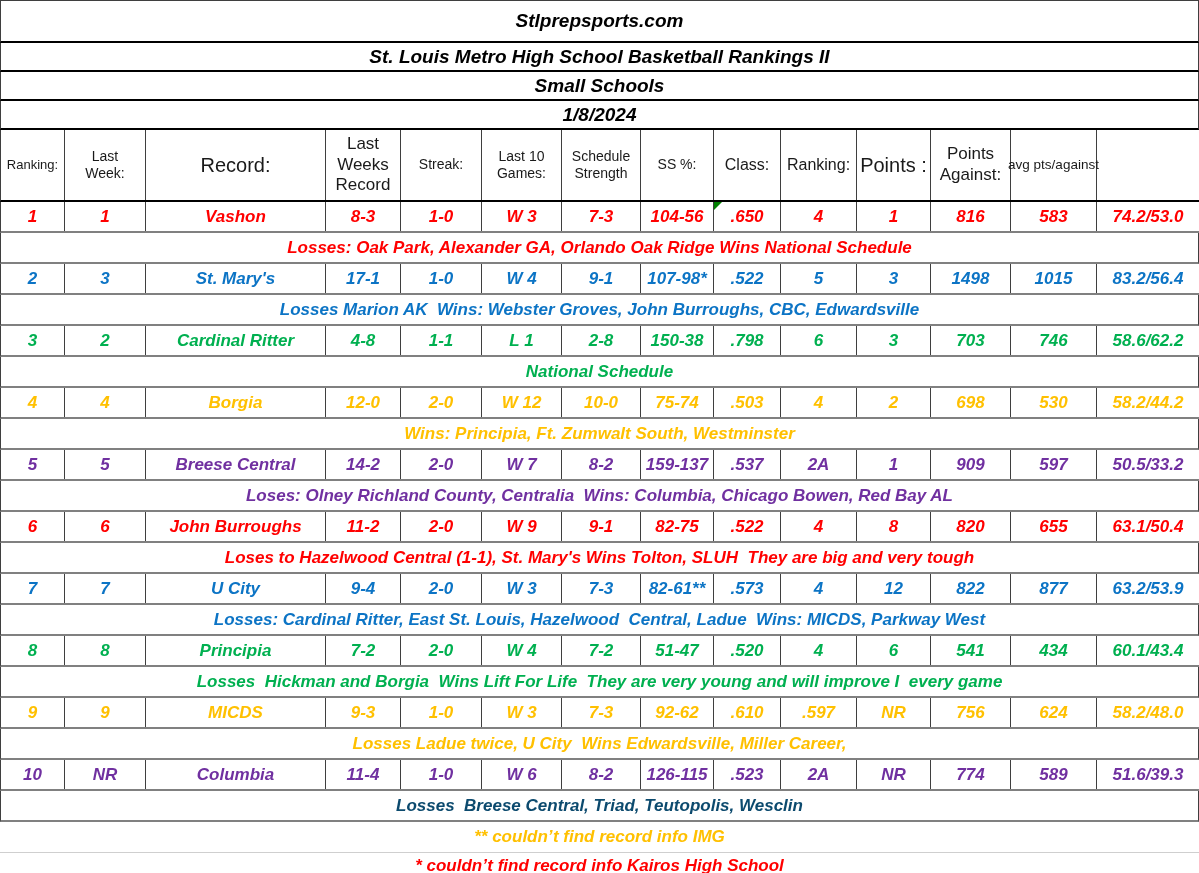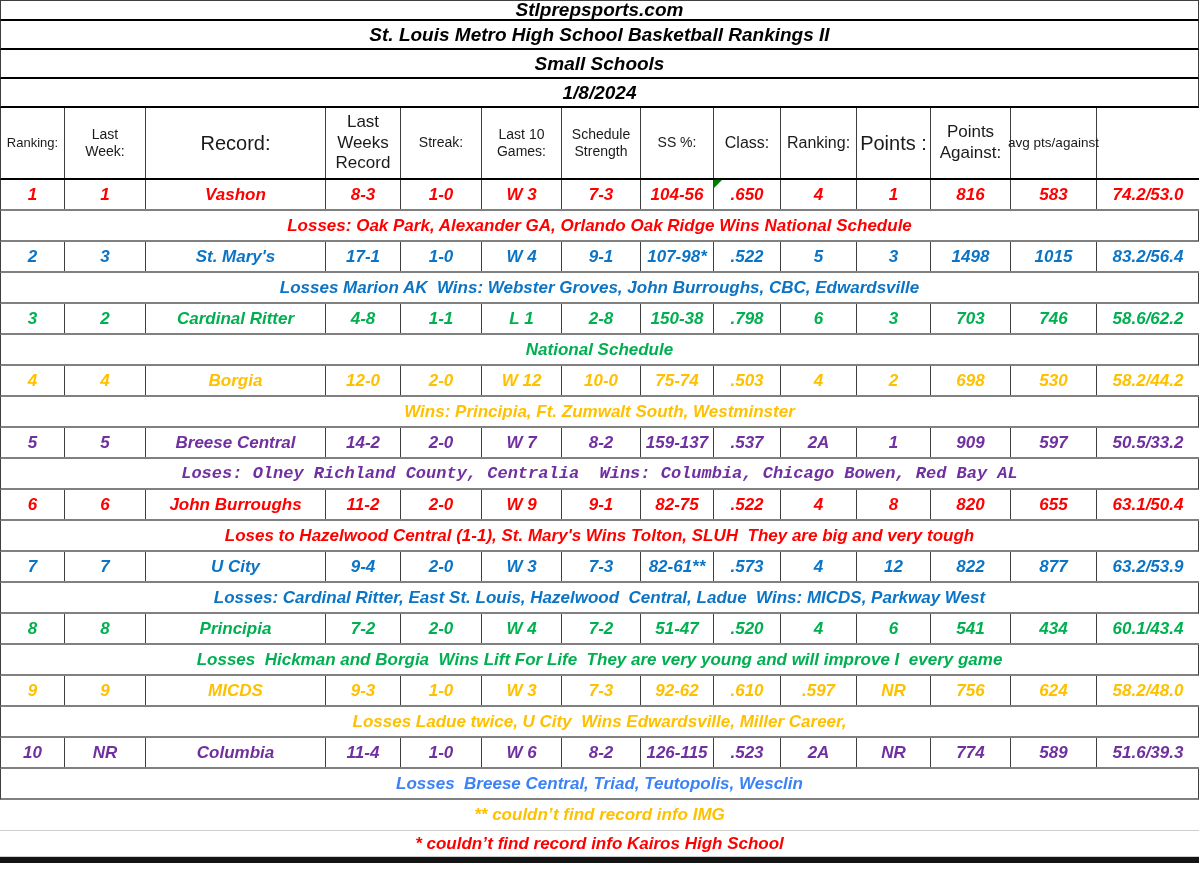--- a/index.html
+++ b/index.html
@@ -9,21 +9,21 @@
     font-family:"Liberation Sans", sans-serif;
     border-top:1px solid #3f3f3f;
     --cols:64px 81px 180px 75px 81px 80px 79px 73px 67px 76px 74px 80px 86px 103px;
   }
   .title-row {
     height:29px; border-bottom:2px solid #000;
     border-left:1px solid #3f3f3f; border-right:1px solid #3f3f3f;
     display:flex; align-items:center; justify-content:center;
     font-weight:bold; font-style:italic; font-size:19px; color:#000;
   }
-  .title-row.first { height:20px; }
+  .title-row.first { height:42px; }
   .header-row {
     display:grid; grid-template-columns:var(--cols);
     height:72px; border-bottom:2px solid #000; border-left:1px solid #3f3f3f;
   }
   .hcell {
     border-right:1px solid #3f3f3f; color:#1a1a1a;
     display:flex; align-items:center; justify-content:center;
     text-align:center; line-height:1.22; padding:0 2px; font-size:14px;
   }
   .hc1 { font-size:13px; }
@@ -166,21 +166,21 @@
     <div class="cell">W 7</div>
     <div class="cell">8-2</div>
     <div class="cell">159-137</div>
     <div class="cell">.537</div>
     <div class="cell">2A</div>
     <div class="cell">1</div>
     <div class="cell">909</div>
     <div class="cell">597</div>
     <div class="cell">50.5/33.2</div>
   </div>
-  <div class="note-row" style="color: rgb(112, 48, 160); font-family: Liberation Mono, monospace;">Loses: Olney Richland County, Centralia  Wins: Columbia, Chicago Bowen, Red Bay AL</div>
+  <div class="note-row" style="color: rgb(112, 48, 160);">Loses: Olney Richland County, Centralia  Wins: Columbia, Chicago Bowen, Red Bay AL</div>
 
   <div class="data-row" style="color: rgb(255, 0, 0);">
     <div class="cell">6</div>
     <div class="cell">6</div>
     <div class="cell">John Burroughs</div>
     <div class="cell">11-2</div>
     <div class="cell">2-0</div>
     <div class="cell">W 9</div>
     <div class="cell">9-1</div>
     <div class="cell">82-75</div>
@@ -256,20 +256,20 @@
     <div class="cell">W 6</div>
     <div class="cell">8-2</div>
     <div class="cell">126-115</div>
     <div class="cell">.523</div>
     <div class="cell">2A</div>
     <div class="cell">NR</div>
     <div class="cell">774</div>
     <div class="cell">589</div>
     <div class="cell">51.6/39.3</div>
   </div>
-  <div class="note-row" style="color: #3b82f6;">Losses  Breese Central, Triad, Teutopolis, Wesclin</div>
+  <div class="note-row" style="color: #0c4a6e;">Losses  Breese Central, Triad, Teutopolis, Wesclin</div>
 </div>
 
   <div class="note-row footnote f1" style="color: rgb(255, 192, 0);">** couldn’t find record info IMG</div>
   <div class="note-row footnote f2" style="color: rgb(255, 0, 0);">* couldn’t find record info Kairos High School</div>
   <div class="bottom-bar"></div>
 
 </div>
 
 </body></html>

